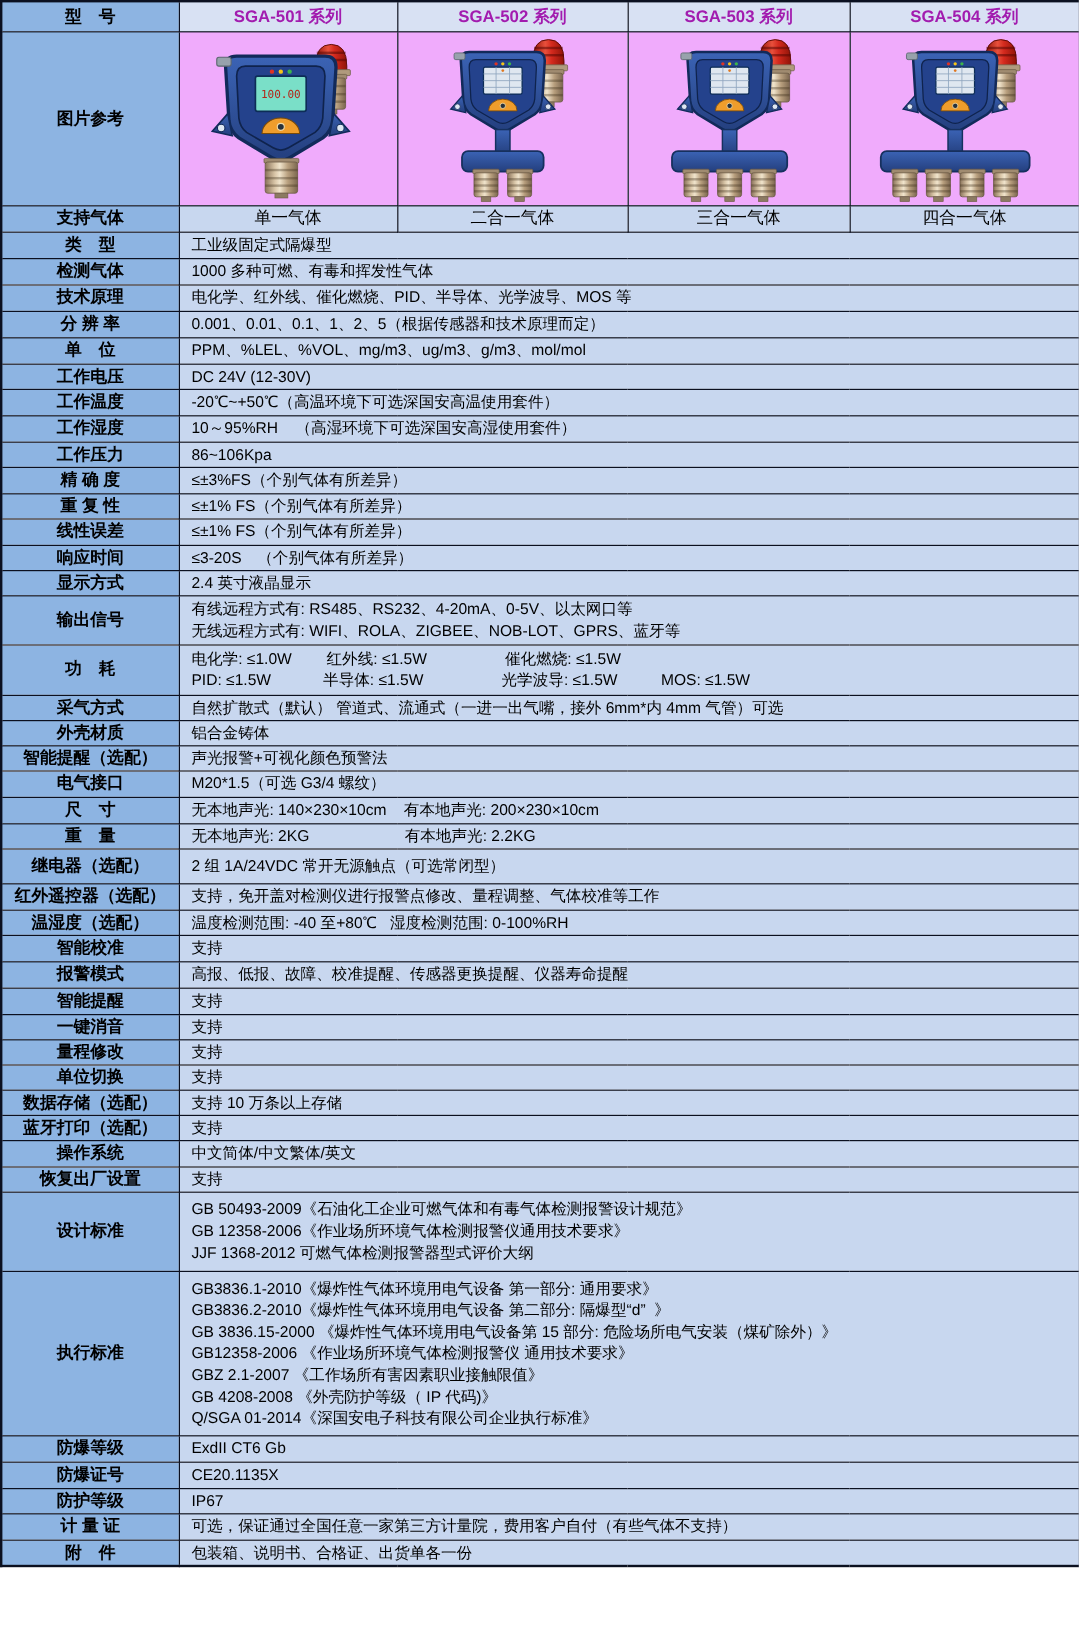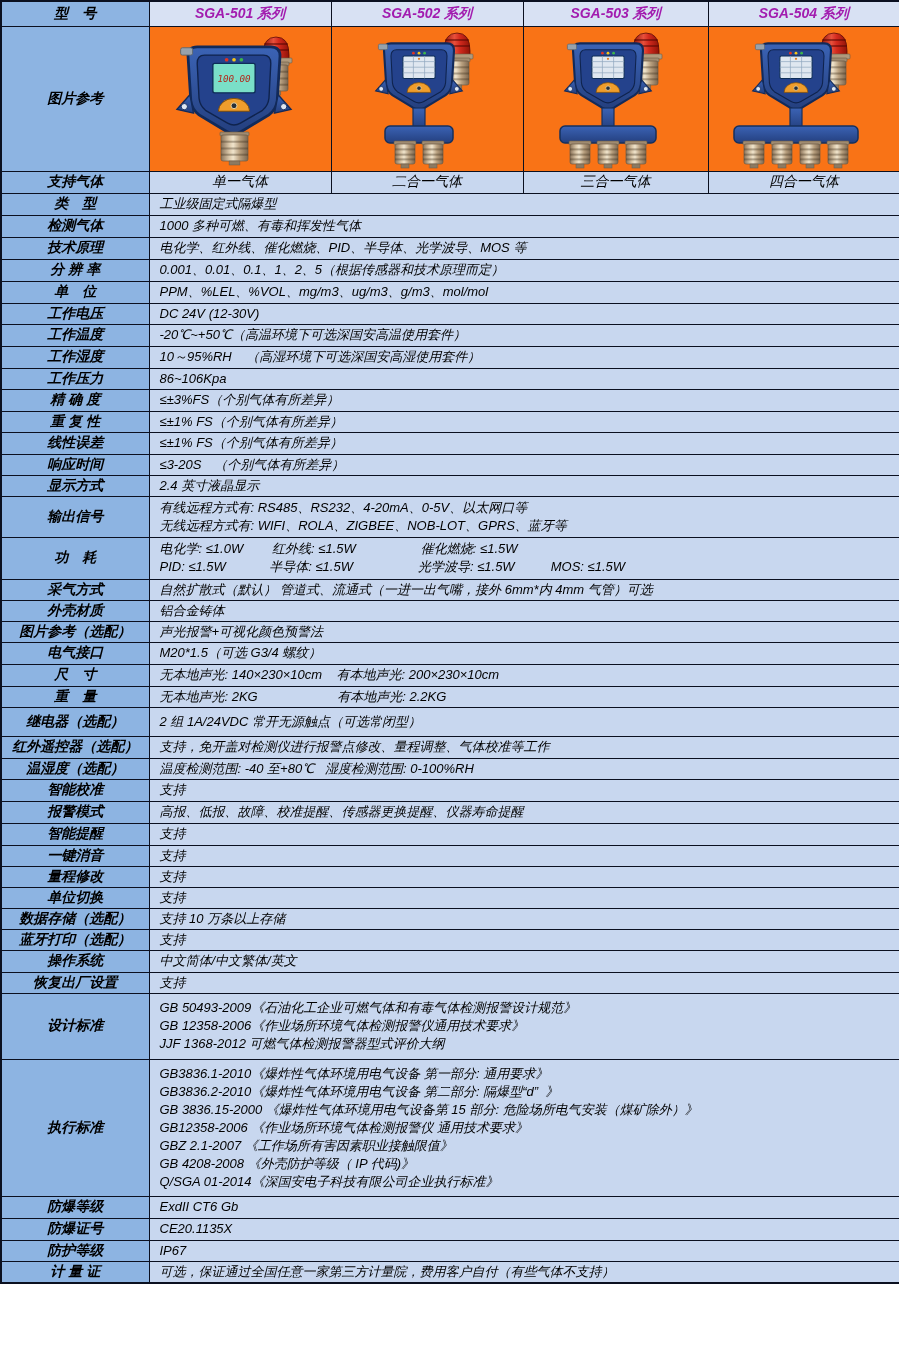--- a/index.html
+++ b/index.html
@@ -1,21 +1,21 @@
 <!DOCTYPE html>
 <html><head>
 <meta charset="utf-8">
 <style>
   html,body{margin:0;padding:0;background:#ffffff;}
-  .page{width:899px;height:1369px;background:#fff;font-family:"Liberation Sans",sans-serif;font-style:italic;}
+  .page{width:899px;height:1369px;background:#fff;font-family:"Liberation Sans",sans-serif;}
   table.spec{width:899px;border-collapse:collapse;table-layout:fixed;border:2px solid #0b1020;}
   table.spec td{border:1px solid #0b1020;padding:0;overflow:hidden;vertical-align:middle;}
   td.lab{background:#8db4e2;text-align:center;font-weight:bold;font-size:14px;color:#000;}
   td.modelhead{background:#d8e1f3;text-align:center;font-weight:bold;font-size:14px;color:#a21caf;}
-  td.imgcell{background:#f97316;}
+  td.imgcell{background:#f0abfc;}
   td.gascell{background:#c8d7ef;text-align:center;font-size:14px;color:#000;}
   td.val{background:#c8d7ef;}
   .vlines{display:flex;flex-direction:column;justify-content:space-around;height:100%;
           padding:1px 6px 1px 10px;box-sizing:border-box;}
   .line{white-space:pre-wrap;font-size:13px;line-height:18px;color:#000;text-align:left;}
   svg{display:block;margin:0 auto;}
 </style>
 </head>
 <body>
 
@@ -481,21 +481,21 @@
         </tr>
         <tr style="height:21px">
           <td class="lab">外壳材质</td>
           <td class="val" colspan="4">
             <div class="vlines">
               <div class="line">铝合金铸体</div>
             </div>
           </td>
         </tr>
         <tr style="height:21px">
-          <td class="lab">图片参考（选配）</td>
+          <td class="lab">智能提醒（选配）</td>
           <td class="val" colspan="4">
             <div class="vlines">
               <div class="line">声光报警+可视化颜色预警法</div>
             </div>
           </td>
         </tr>
         <tr style="height:22px">
           <td class="lab">电气接口</td>
           <td class="val" colspan="4">
             <div class="vlines">
@@ -672,15 +672,23 @@
           </td>
         </tr>
         <tr style="height:22px">
           <td class="lab">计 量 证</td>
           <td class="val" colspan="4">
             <div class="vlines">
               <div class="line">可选，保证通过全国任意一家第三方计量院，费用客户自付（有些气体不支持）</div>
             </div>
           </td>
         </tr>
+        <tr style="height:21px">
+          <td class="lab">附　件</td>
+          <td class="val" colspan="4">
+            <div class="vlines">
+              <div class="line">包装箱、说明书、合格证、出货单各一份</div>
+            </div>
+          </td>
+        </tr>
       </tbody>
   </table>
 </div>
 
 </body></html>

